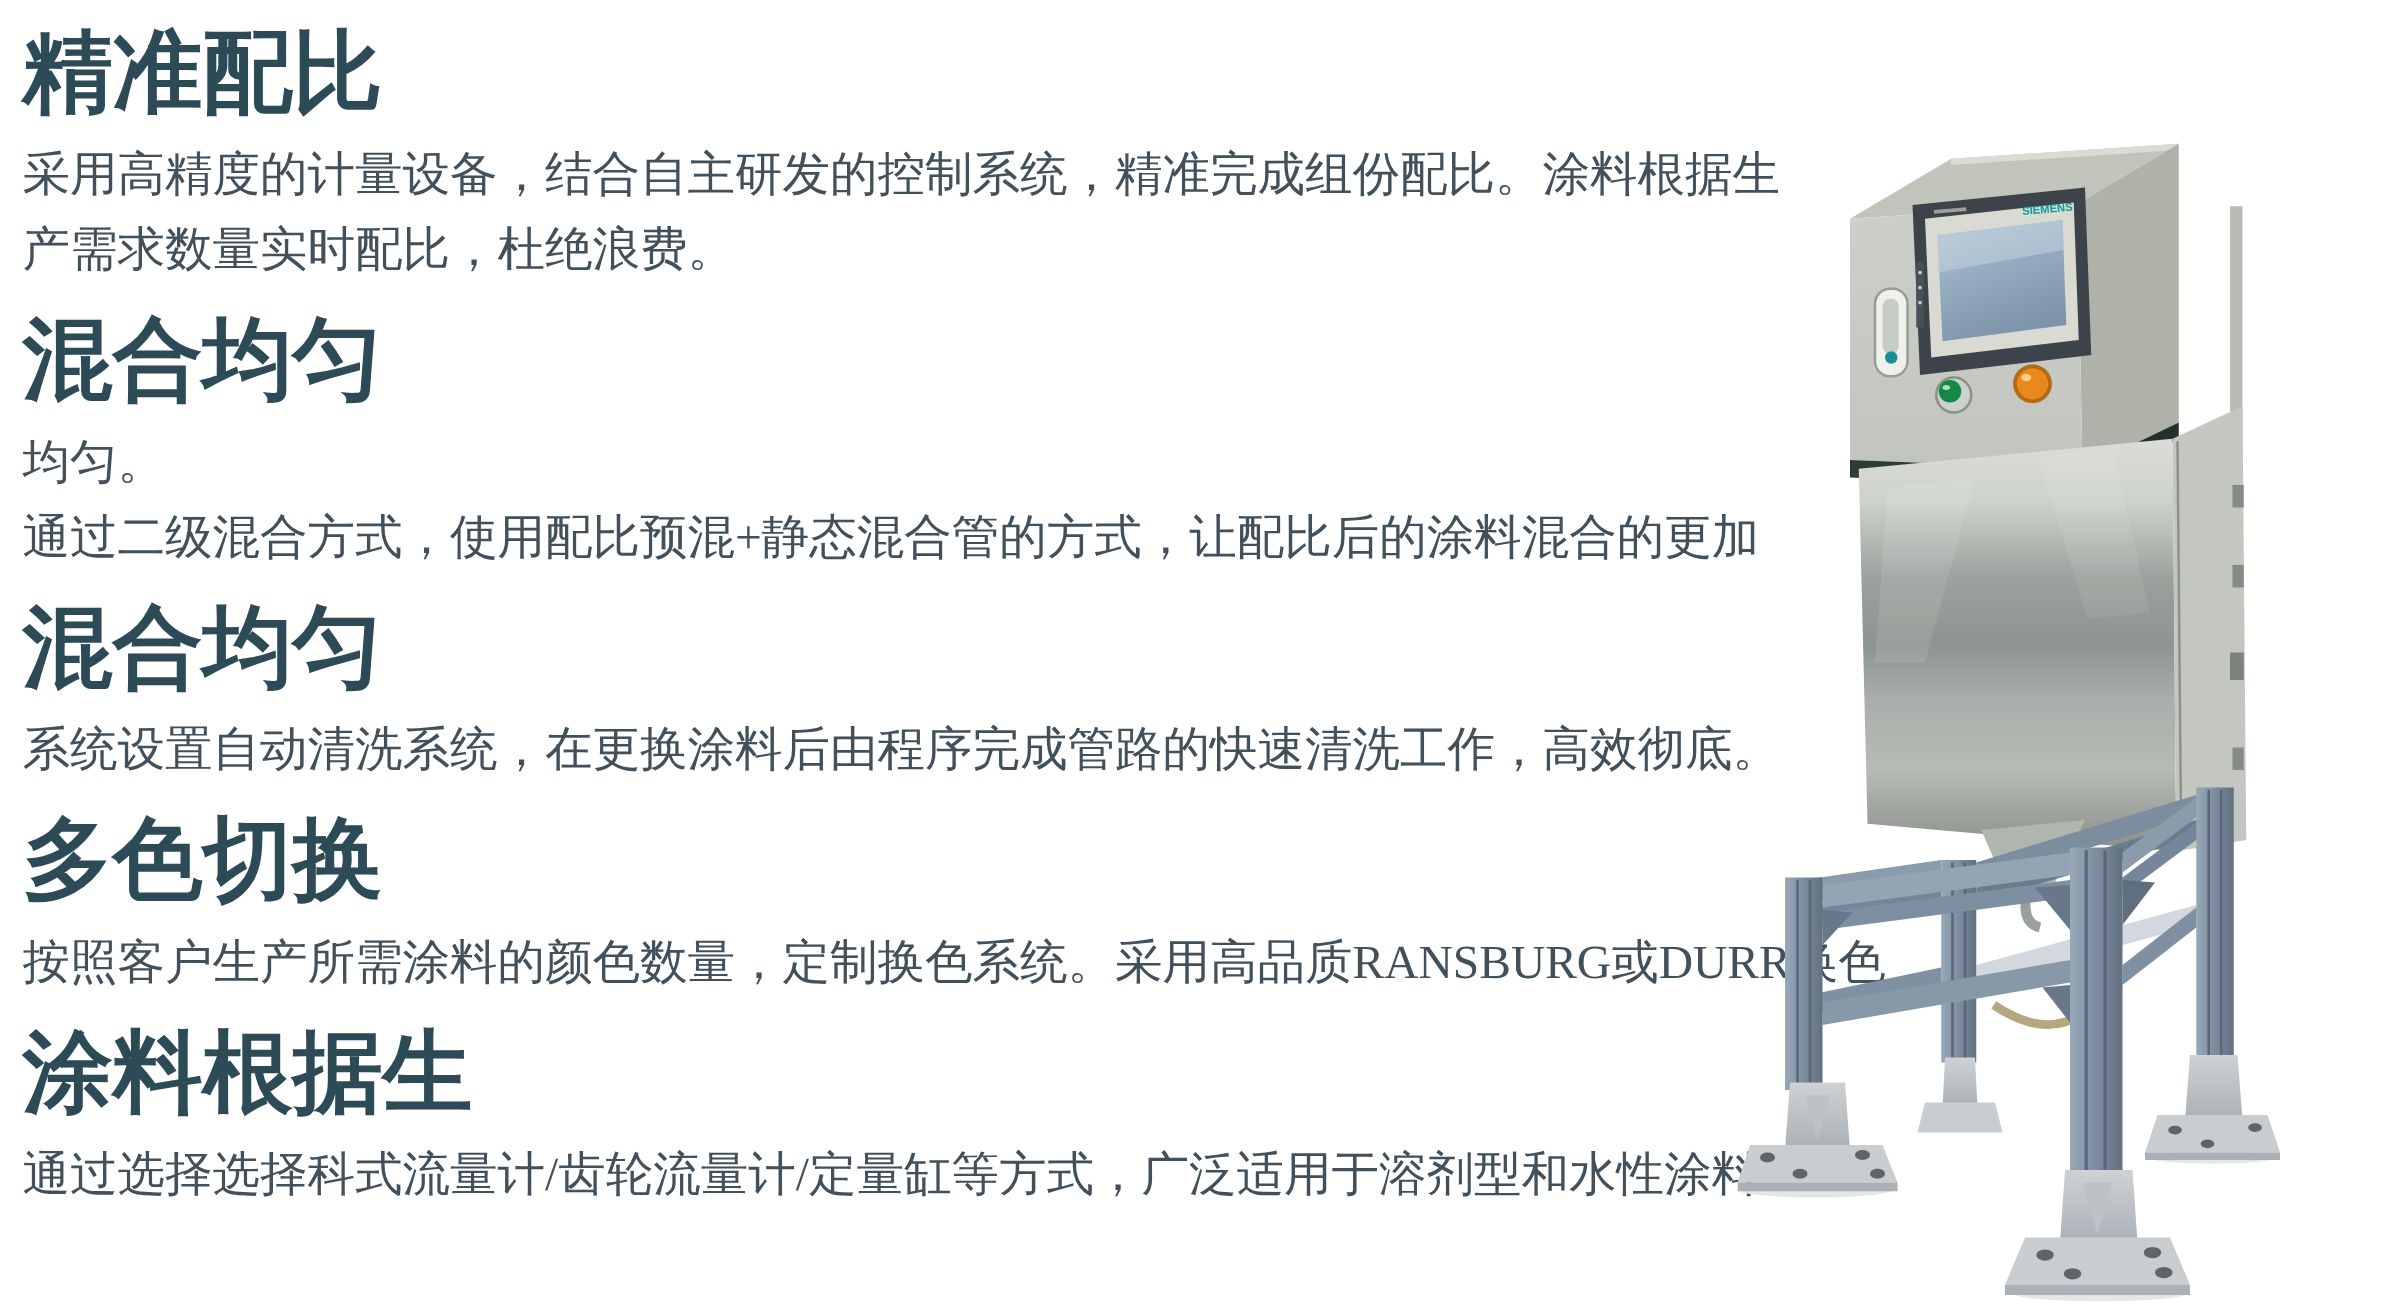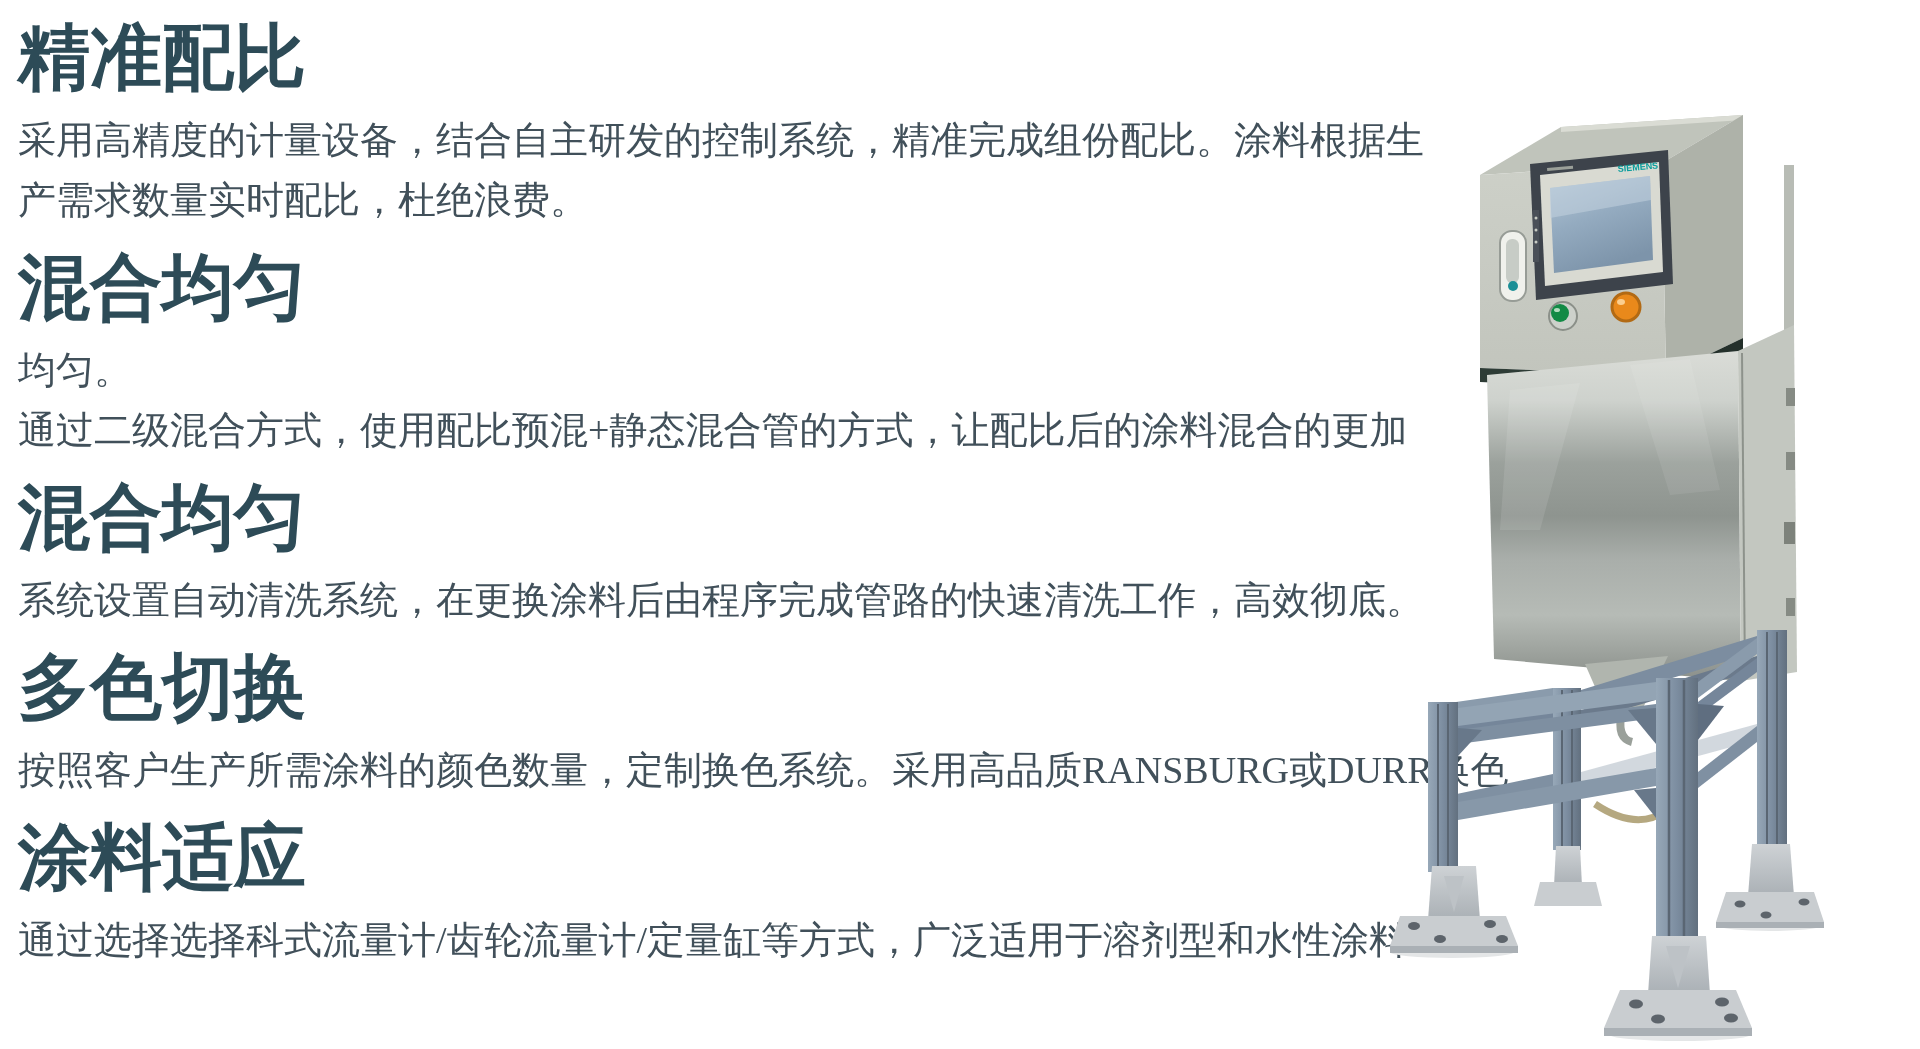--- a/index.html
+++ b/index.html
@@ -47,21 +47,21 @@
     <h2 class="feature-heading">混合均匀</h2>
     <div class="feature-para">
       <div class="para-line">系统设置自动清洗系统，在更换涂料后由程序完成管路的快速清洗工作，高效彻底。</div>
     </div>
 
     <h2 class="feature-heading">多色切换</h2>
     <div class="feature-para">
       <div class="para-line">按照客户生产所需涂料的颜色数量，定制换色系统。采用高品质RANSBURG或DURR换色</div>
     </div>
 
-    <h2 class="feature-heading">涂料适应</h2>
+    <h2 class="feature-heading">涂料根据生</h2>
     <div class="feature-para">
       <div class="para-line">通过选择选择科式流量计/齿轮流量计/定量缸等方式，广泛适用于溶剂型和水性涂料</div>
     </div>
 
   </section>
 
   <aside class="photo">
     <svg width="530" height="985" viewBox="0 0 530 985">
       <defs>
         <linearGradient id="g_steel" x1="0" y1="0" x2="0" y2="1">

